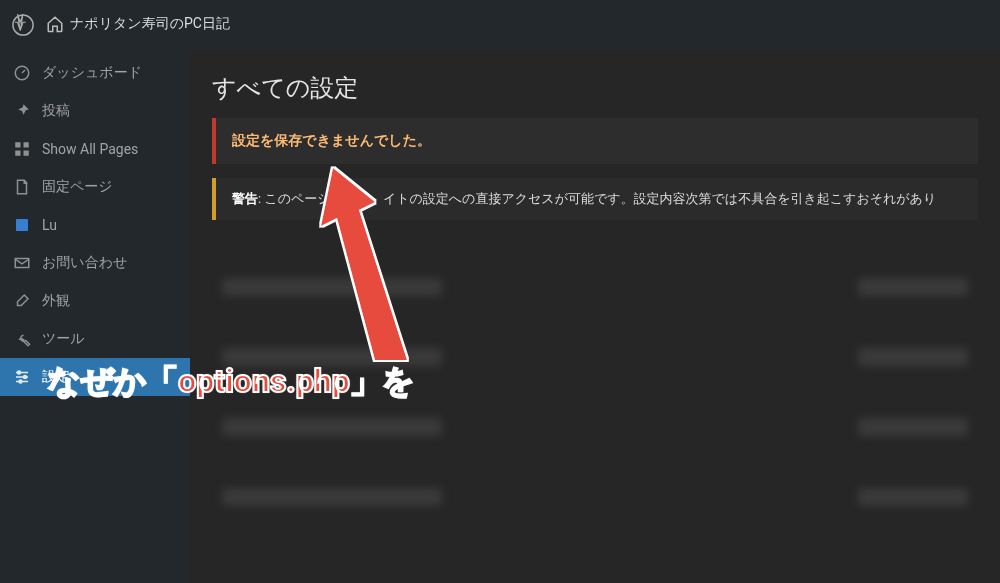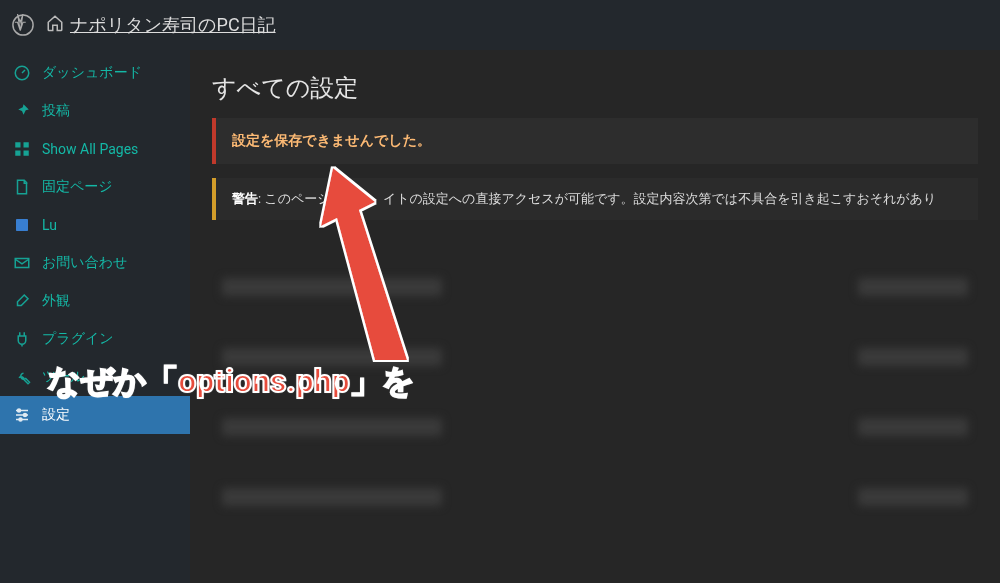--- a/index.html
+++ b/index.html
@@ -24,24 +24,22 @@
       border-bottom: 0px solid #111;
     }
     .admin-bar .wp-logo {
       color: #aaa;
       display: flex;
       align-items: center;
     }
     .admin-bar .home-link {
       color: #ddd;
       display: flex;
-      align-items: center;
       gap: 6px;
-      font-size: 18px;
-      text-decoration: underline;
+      font-size: 14px;
     }
     .admin-bar .home-icon { color: #bbb; }
 
     
     .wrap {
       display: flex;
       height: calc(100% - 50px);
     }
 
     
@@ -49,21 +47,21 @@
       width: 190px;
       background: #23282d;
       flex-shrink: 0;
       padding-top: 4px;
     }
     .menu-item {
       display: flex;
       align-items: center;
       gap: 10px;
       padding: 10px 10px 10px 12px;
-      color: #14b8a6;
+      color: #a3a3a3;
       font-size: 14px;
       cursor: pointer;
     }
     .menu-item.active { background: #2e74ad; color: #fff; }
     .menu-item .mi-icon {
       width: 20px;
       display: inline-flex;
       align-items: center;
       justify-content: center;
       color: inherit;
@@ -221,28 +219,20 @@
         </span>
       <span>お問い合わせ</span>
     </div>
     <div class="menu-item">
       <span class="mi-icon">
           <svg width="18" height="18" viewBox="0 0 24 24" fill="none" stroke="currentColor" stroke-width="2">
             <path d="M15 4l5 5-9 9H6v-5z"></path>
           </svg>
         </span>
       <span>外観</span>
-    </div>
-    <div class="menu-item">
-      <span class="mi-icon">
-          <svg width="18" height="18" viewBox="0 0 24 24" fill="none" stroke="currentColor" stroke-width="2">
-            <path d="M9 3v5M15 3v5M7 8h10v6a5 5 0 0 1-10 0zM12 19v3"></path>
-          </svg>
-        </span>
-      <span>プラグイン</span>
     </div>
     <div class="menu-item">
       <span class="mi-icon">
           <svg width="18" height="18" viewBox="0 0 24 24" fill="none" stroke="currentColor" stroke-width="2">
             <path d="M14 7a4 4 0 1 0 3 7l5 5-2 2-5-5a4 4 0 0 0-7-3"></path>
           </svg>
         </span>
       <span>ツール</span>
     </div>
     <div class="menu-item active">

